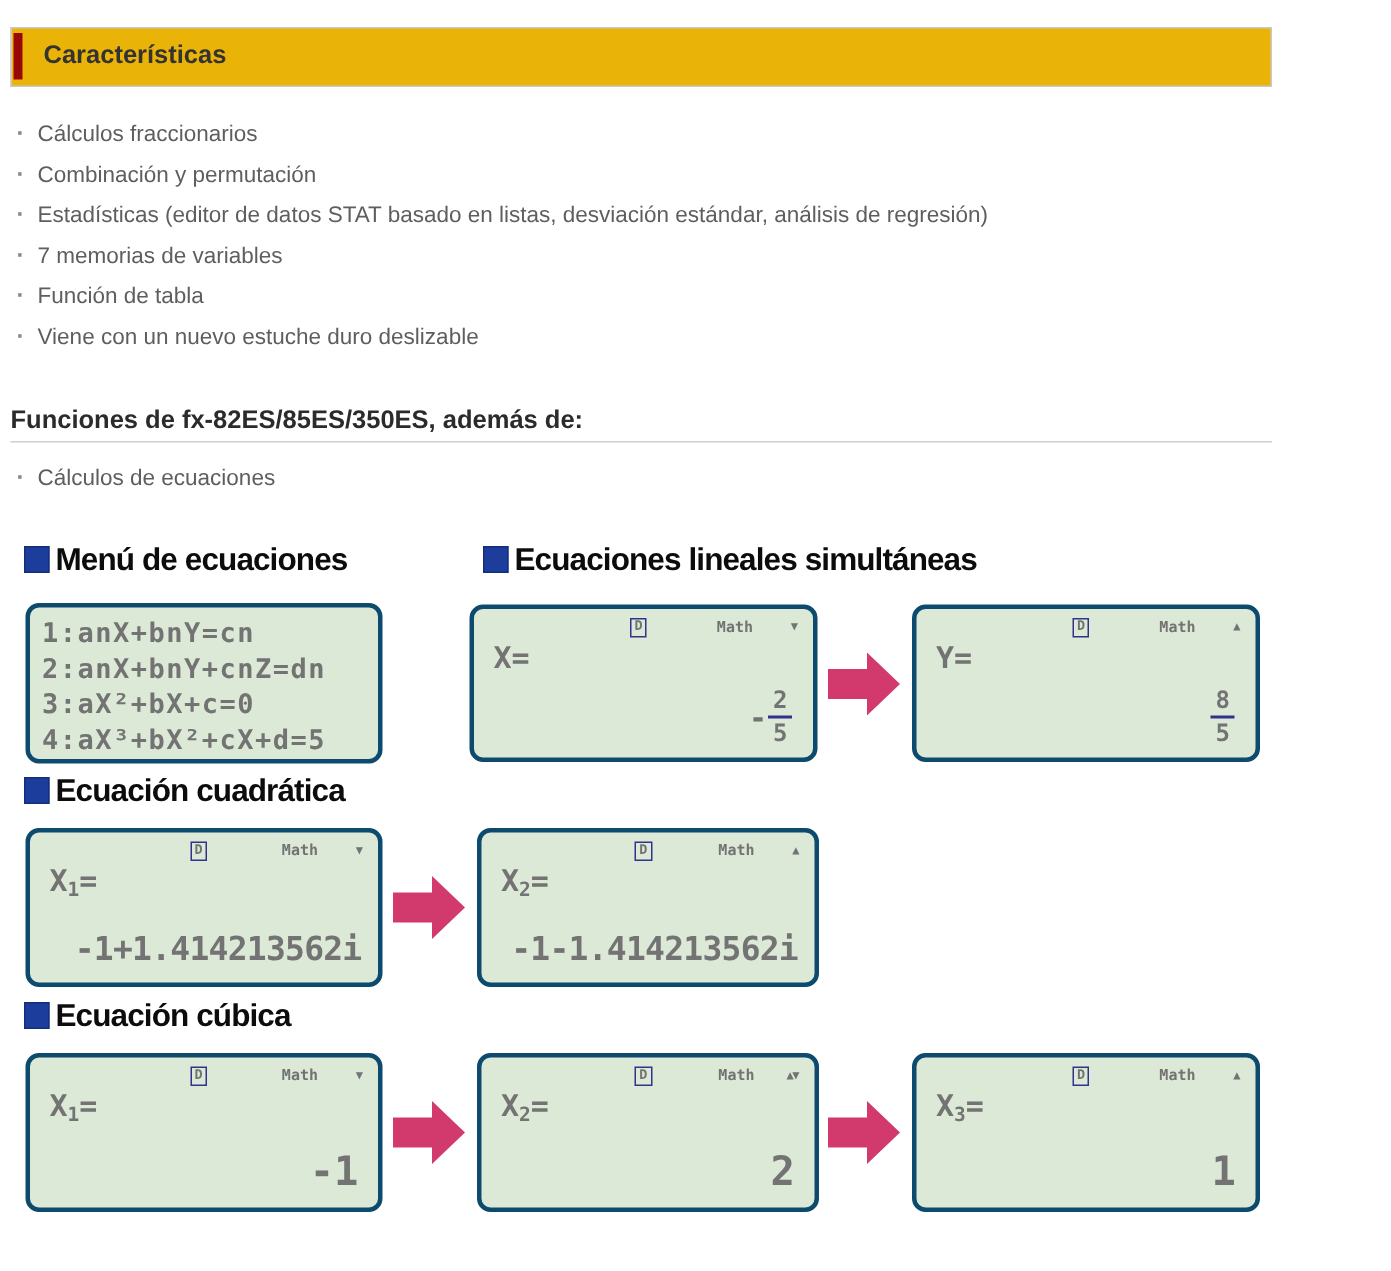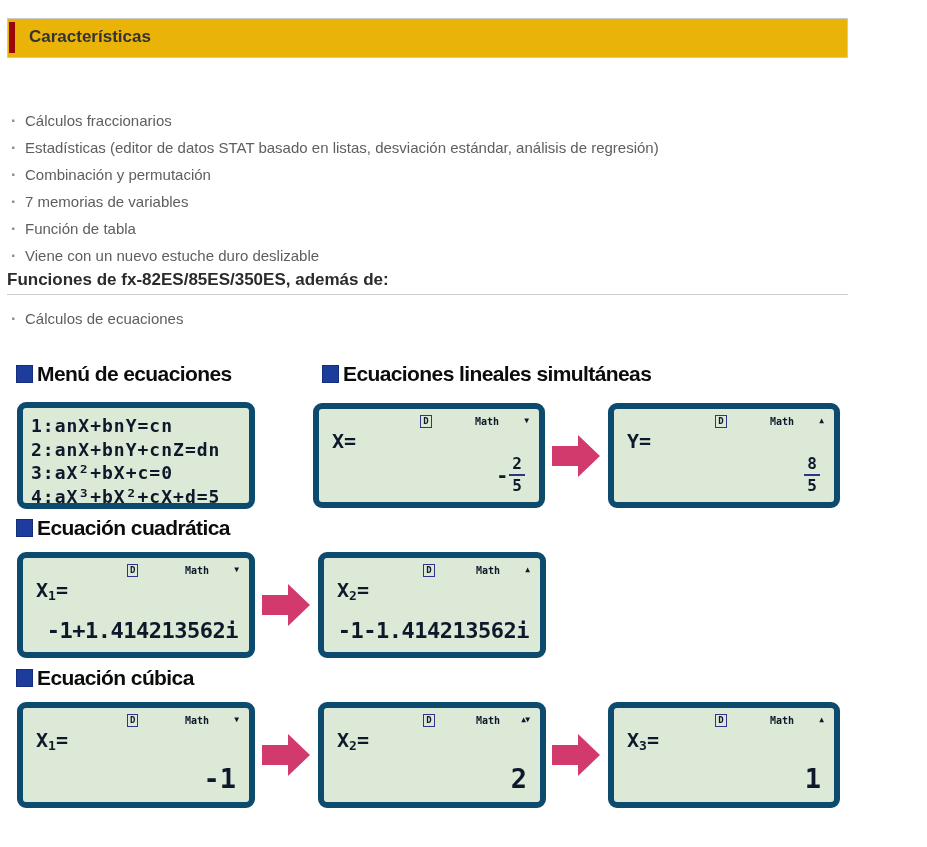--- a/index.html
+++ b/index.html
@@ -11,38 +11,38 @@
               border:1px solid #c9c9c9;background:#eab308;}
   .red-bar{position:absolute;left:1px;top:3px;width:6px;height:31px;background:#990808;}
   .page-title{position:absolute;left:21px;top:8px;font-size:17px;font-weight:bold;color:#333;}
 
   
   ul.bullets{position:absolute;left:8px;margin:0;padding:0;list-style:none;}
   ul.bullets li{position:relative;height:27px;line-height:27px;padding-left:17px;
                 font-size:15px;color:#5e5e5e;white-space:nowrap;}
   ul.bullets li::before{content:"·";position:absolute;left:3px;top:0;color:#8a8a8a;
                 font-weight:bold;font-size:16px;}
-  #features-list{top:76px;margin-top:31px;}
+  #features-list{top:76px;}
   #equations-list{top:305px;}
 
   .section-heading{position:absolute;left:7px;top:270px;font-size:17px;
                    font-weight:bold;color:#2b2b2b;}
   .section-divider{position:absolute;left:7px;top:294px;width:841px;height:1px;
                    background:#cfcfcf;}
 
   
   #figure{position:absolute;top:360px;left:0;width:927px;height:487px;}
   .fig-heading{position:absolute;font-size:21px;font-weight:bold;color:#0c0c0c;
                letter-spacing:-0.6px;white-space:nowrap;}
   .blue-sq{display:inline-block;width:15px;height:16px;background:#1d3d9d;
            border:1px solid #152e7a;margin-right:4px;vertical-align:-2px;}
 
   
-  .lcd{position:absolute;background:#dce9d7;border:6px solid #0c4a6e;border-radius:9px;
-       font-family:"DejaVu Sans Mono",monospace;color:#0f172a;box-sizing:border-box;}
+  .lcd{position:absolute;background:#dce9d7;border:3px solid #0c4a6e;border-radius:9px;
+       font-family:"DejaVu Sans Mono",monospace;color:#737373;box-sizing:border-box;}
   .lcd-d{position:absolute;left:46%;top:6px;font-size:9px;font-weight:bold;
          border:1px solid #32328c;padding:0 2px;line-height:11px;}
   .lcd-math{position:absolute;right:40px;top:7px;font-size:10px;font-weight:bold;}
   .lcd-tri{position:absolute;right:11px;top:7px;font-size:8px;letter-spacing:-1px;}
   .var-label{position:absolute;left:13px;top:20px;font-size:20px;font-weight:bold;}
   .var-sub{font-size:13px;vertical-align:-3px;}
   .result-plain{position:absolute;right:13px;bottom:8px;font-size:27px;font-weight:bold;}
   .result-long{position:absolute;right:11px;bottom:9px;font-size:22px;font-weight:bold;
                letter-spacing:-0.5px;white-space:nowrap;}
   .result-frac{position:absolute;right:14px;bottom:8px;display:flex;align-items:center;
@@ -80,22 +80,22 @@
 
 <div id="page">
 
   <div class="header-box">
     <div class="red-bar"></div>
     <div class="page-title">Características</div>
   </div>
 
   <ul class="bullets" id="features-list">
     <li><span>Cálculos fraccionarios</span></li>
+    <li><span>Combinación y permutación</span></li>
     <li><span>Estadísticas (editor de datos STAT basado en listas, desviación estándar, análisis de regresión)</span></li>
-    <li><span>Combinación y permutación</span></li>
     <li><span>7 memorias de variables</span></li>
     <li><span>Función de tabla</span></li>
     <li><span>Viene con un nuevo estuche duro deslizable</span></li>
   </ul>
 
   <div class="section-heading">Funciones de fx-82ES/85ES/350ES, además de:</div>
   <div class="section-divider"></div>
   <ul class="bullets" id="equations-list">
     <li><span>Cálculos de ecuaciones</span></li>
   </ul>

